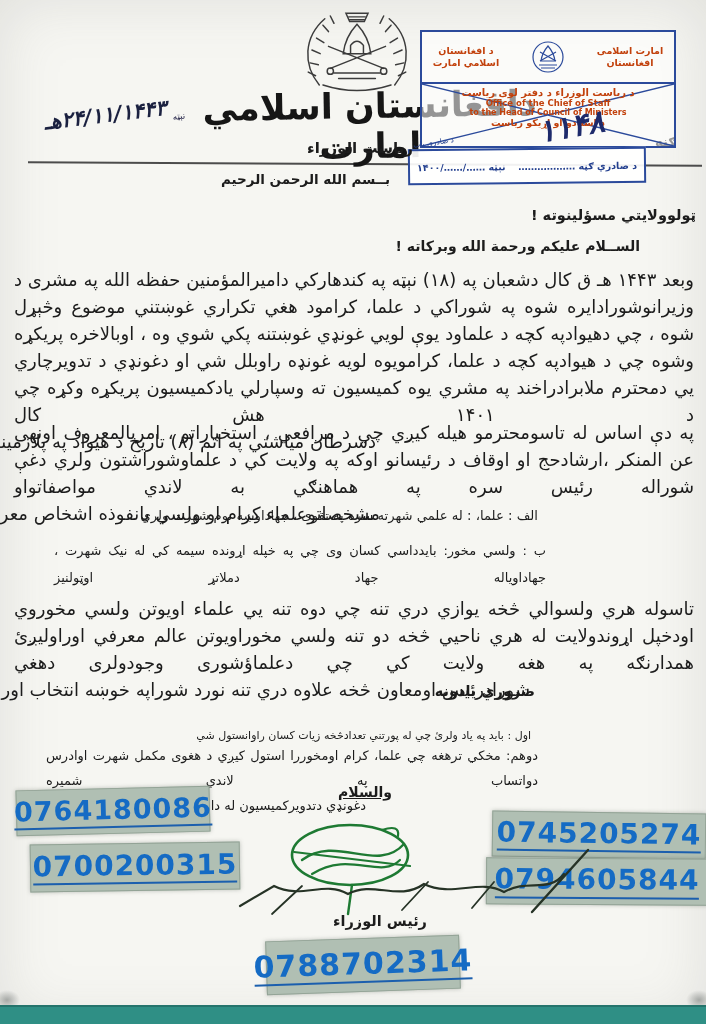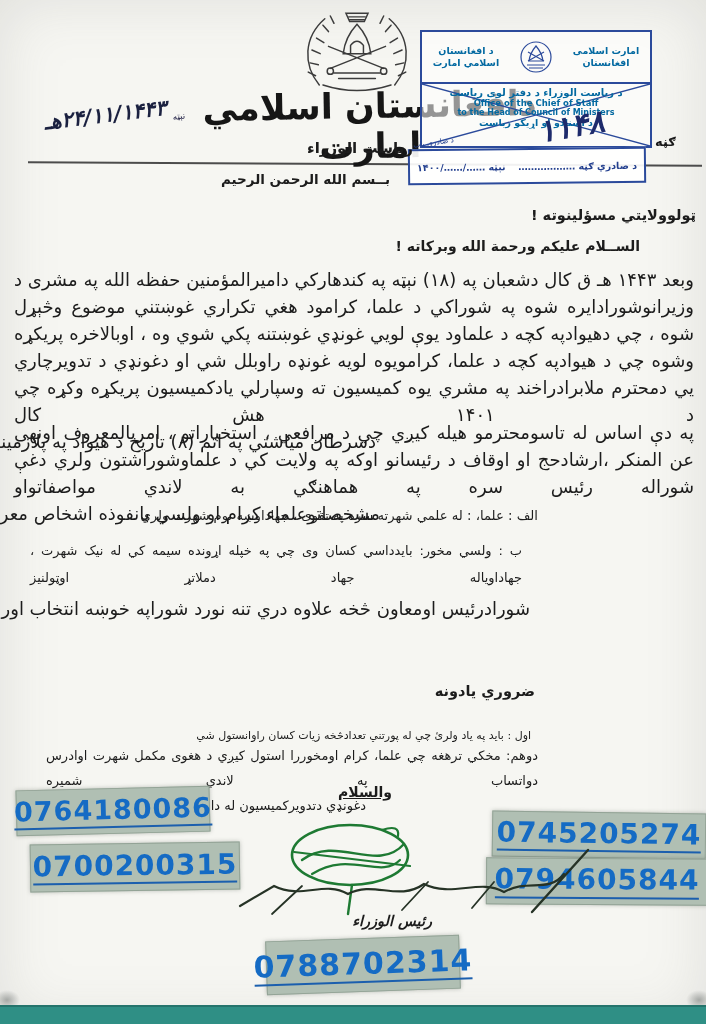--- a/index.html
+++ b/index.html
@@ -25,23 +25,23 @@
     color:#1b2140; z-index:3; white-space:nowrap;
   }
   .hand-date .lbl{font-size:9px; vertical-align:-6px; color:#26264a;}
   .hand-date .val{font-size:21px; font-weight:bold; letter-spacing:1px; font-style:italic;}
   .rule{left:28px; top:163px; width:674px; height:2px; background:#4c4c4c; transform:rotate(.3deg); z-index:0;}
   .office-title{left:300px; top:139px; width:120px; text-align:center; font-size:15px; font-weight:bold; z-index:3;}
   .bismillah{left:213px; top:171px; width:185px; text-align:center; font-size:13.5px; font-weight:bold;}
   .ganah{left:655px; top:134px; font-size:13px; font-weight:bold;}
   
   .stamp{
-    left:420px; top:30px; width:232px; height:118px;
+    left:420px; top:30px; width:256px; height:118px;
     border:2.5px solid #2b4a9b; background:rgba(255,255,255,.55);
-    color:#0369a1; z-index:2; box-sizing:border-box;
+    color:#c2410c; z-index:2; box-sizing:border-box;
   }
   .stamp-row1{display:flex; align-items:center; justify-content:space-between; height:50px; padding:2px 4px; box-sizing:border-box;}
   .stamp-row1 .t{font-size:9.5px; font-weight:bold; width:80px; text-align:center; line-height:1.25;}
   .stamp-emblem{width:36px; height:36px; flex:0 0 36px;}
   .stamp-row2{position:relative; border-top:2px solid #2b4a9b; height:62px; text-align:center; overflow:visible;}
   .stamp-row2 .x-lines{position:absolute; inset:0; width:100%; height:100%;}
   .stamp-row2 .l1{font-size:10px; font-weight:bold; margin-top:3px; position:relative;}
   .stamp-row2 .l2{font-size:8.5px; font-weight:bold; position:relative;}
   .stamp-row2 .l3{font-size:8px; font-weight:bold; position:relative;}
   .stamp-row2 .l4{font-size:9.5px; font-weight:bold; position:relative;}
@@ -59,21 +59,21 @@
   }
   
   .addressee{right:10px; top:207px; font-size:14.5px; font-weight:bold;}
   .greeting{right:66px; top:238px; font-size:14px; font-weight:bold;}
   .para{right:12px; left:14px; font-size:18px; line-height:27px; text-align:justify;}
   .just-full{text-align:justify; -moz-text-align-last:justify; text-align-last:justify;}
   .cont{white-space:nowrap; text-align:right;}
   .p1{top:266px;} .p1 .cont{margin-right:318px;}
   .p2{top:419px;} .p2 .cont{margin-right:314px;}
   .list-a{right:168px; width:492px; top:502px; font-size:13.2px; line-height:27px; text-align:right;}
-  .list-b{right:184px; width:492px; top:537px; font-size:13px; line-height:27px;}
+  .list-b{right:160px; width:492px; top:537px; font-size:13px; line-height:27px;}
   .list-b .cont{margin-right:183px; margin-top:6px;}
   .p3{top:595px;} .p3 .cont{margin-right:164px;}
   .notes-heading{right:171px; top:683px; font-size:14.5px; font-weight:bold;}
   .note1{right:175px; top:713px; font-size:11px;margin-top:16px;}
   .note2{right:168px; width:492px; top:743px; font-size:13px; line-height:25px;}
   .note2 .cont{margin-right:172px;}
   
   .patch{
     background:#b0bfb3; border:1px solid #93a396;
     display:flex; align-items:center; justify-content:center;
@@ -84,21 +84,21 @@
     border-bottom:2.5px solid #1b5fae; line-height:1.15; direction:ltr;
   }
   .ph1{left:16px;  top:788px; width:192px; height:44px; transform:rotate(-1.4deg); font-size:27px;}
   .ph2{left:30px;  top:843px; width:208px; height:46px; transform:rotate(-.8deg);  font-size:28px;}
   .ph3{left:492px; top:812px; width:212px; height:44px; transform:rotate(.8deg);   font-size:28px;}
   .ph4{left:486px; top:858px; width:220px; height:45px; transform:rotate(.4deg);   font-size:28px;}
   .ph5{left:266px; top:938px; width:192px; height:52px; transform:rotate(-2deg);   font-size:30px;}
   
   .closing{left:328px; top:784px; width:74px; text-align:center; font-size:14px; font-weight:bold;text-decoration:underline;}
   .sig-svg{left:232px; top:822px; width:364px; height:100px;}
-  .sig-title{left:328px; top:913px; width:104px; font-size:14.5px; font-weight:bold;font-style:italic;}
+  .sig-title{left:328px; top:913px; width:104px; text-align:center; font-size:14.5px; font-weight:bold;}
   
   .footer-bar{left:0; bottom:0; width:706px; height:17px; background:#2f8f85; border-top:2px solid #25746c;}
   .corner{width:26px; height:20px; bottom:14px; background:radial-gradient(ellipse at center, rgba(110,115,112,.55), rgba(110,115,112,0) 70%);}
   .corner.cl{left:-6px;} .corner.cr{right:-6px;}
 </style>
 </head>
 <body>
 
 <div class="paper">
 
@@ -180,20 +180,21 @@
     <div class="cont">مشخصاتوعلماء کرام او ولسي بانفوذه اشخاص معرفي اوراولیږئ</div>
   </div>
 
   <div class="abs list-a rtl">الف : علما، : له علمي شهرته سره په تقوی ، جهاداوښه نوم شهرت ولري .</div>
 
   <div class="abs list-b rtl">
     <div class="just-full">ب : ولسي مخور: بایدداسي کسان وی چي په خپله اړونده سیمه کي له نیک شهرت ، جهاداویاله جهاد دملاتړ اوټولنیز</div>
   </div>
 
   <div class="abs para p3 rtl">
+    <div class="just-full">تاسوله هري ولسوالي څخه یوازي دري تنه چي دوه تنه یي علماء اویوتن ولسي مخوروي اودخپل اړوندولایت له هري ناحیي څخه دو تنه ولسي مخوراویوتن عالم معرفي اوراولیږئ همدارنګه په هغه ولایت کي چي دعلماؤشوری وجودولری دهغي</div>
     <div class="cont">شورادرئیس اومعاون څخه علاوه دري تنه نورد شوراپه خوښه انتخاب اوراولیږل شي چي مجموع پنځه تنه کیږي .</div>
   </div>
 
   <div class="abs notes-heading rtl">ضروري یادونه</div>
   <div class="abs note1 rtl">اول : باید په یاد ولرئ چي له پورتني تعدادڅخه زیات کسان راوانستول شي</div>
   <div class="abs note2 rtl">
     <div class="just-full">دوهم: مخکي ترهغه چي علما، کرام اومخوررا استول کیږي د هغوی مکمل شهرت اوادرس دواتساب په لاندي شمیره</div>
     <div class="cont">دغونډي دتدویرکمیسیون له دارالانشاء سره شریک کړئ .</div>
   </div>
 

